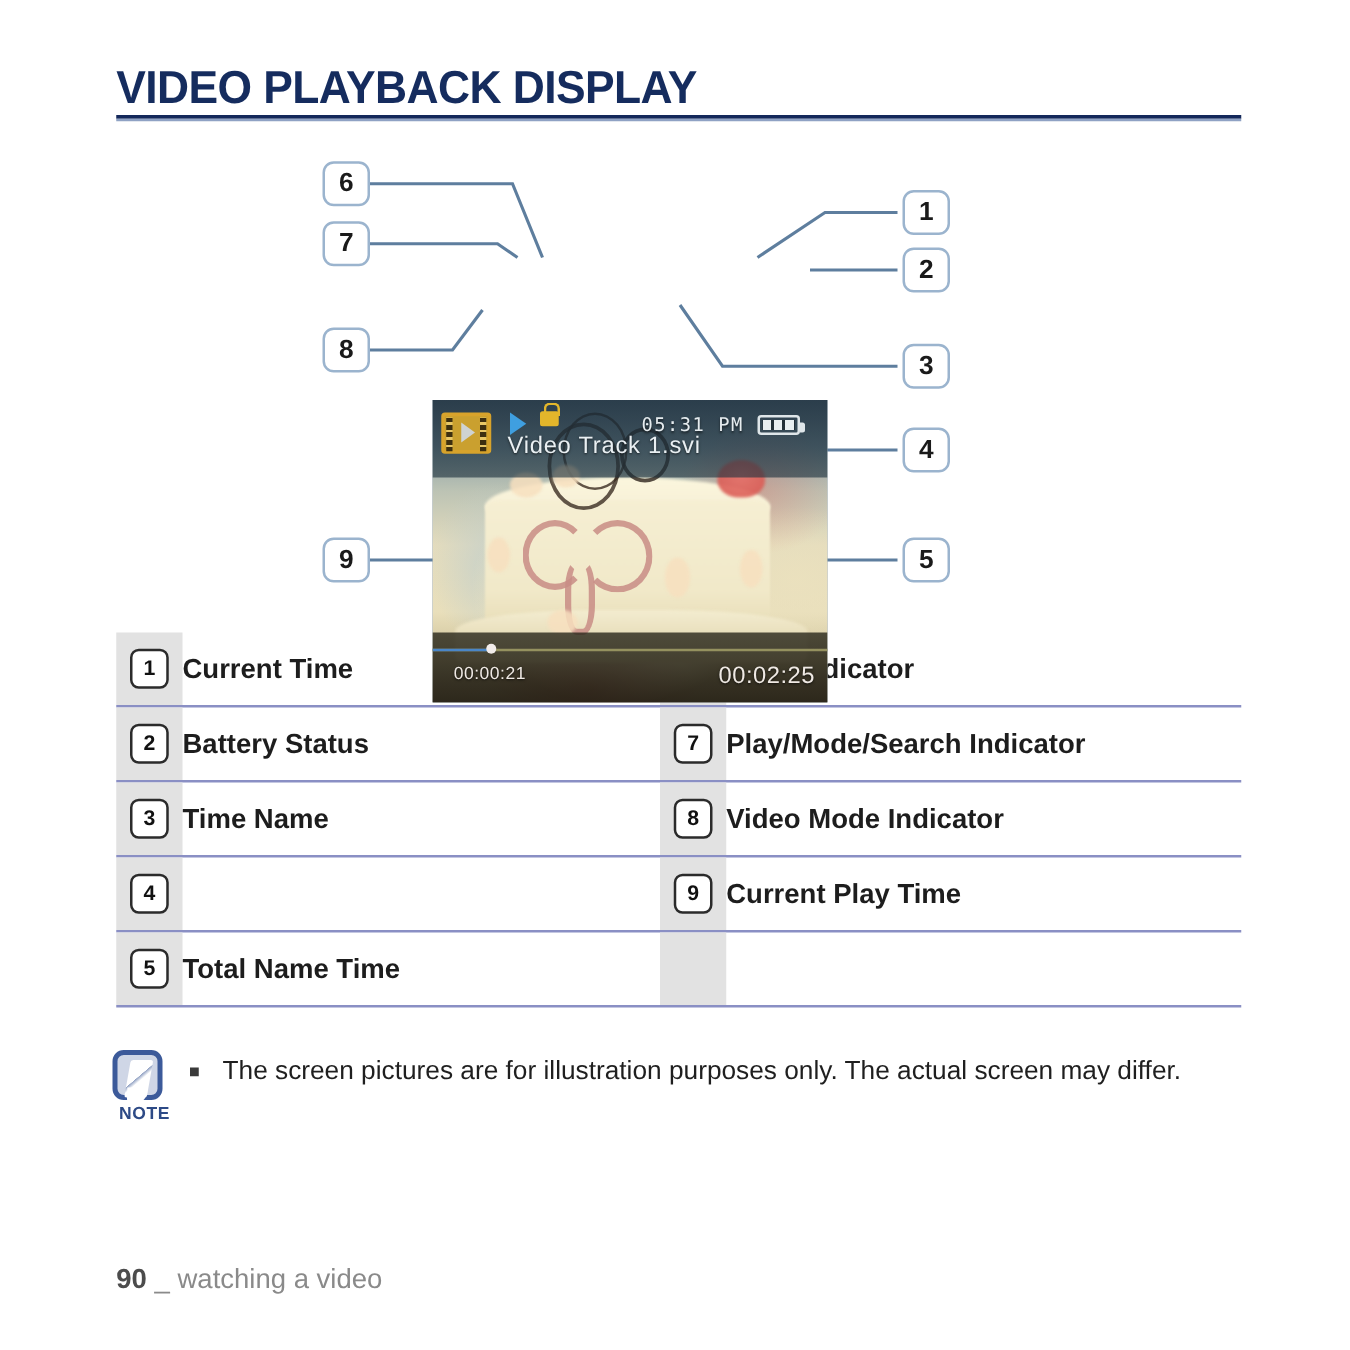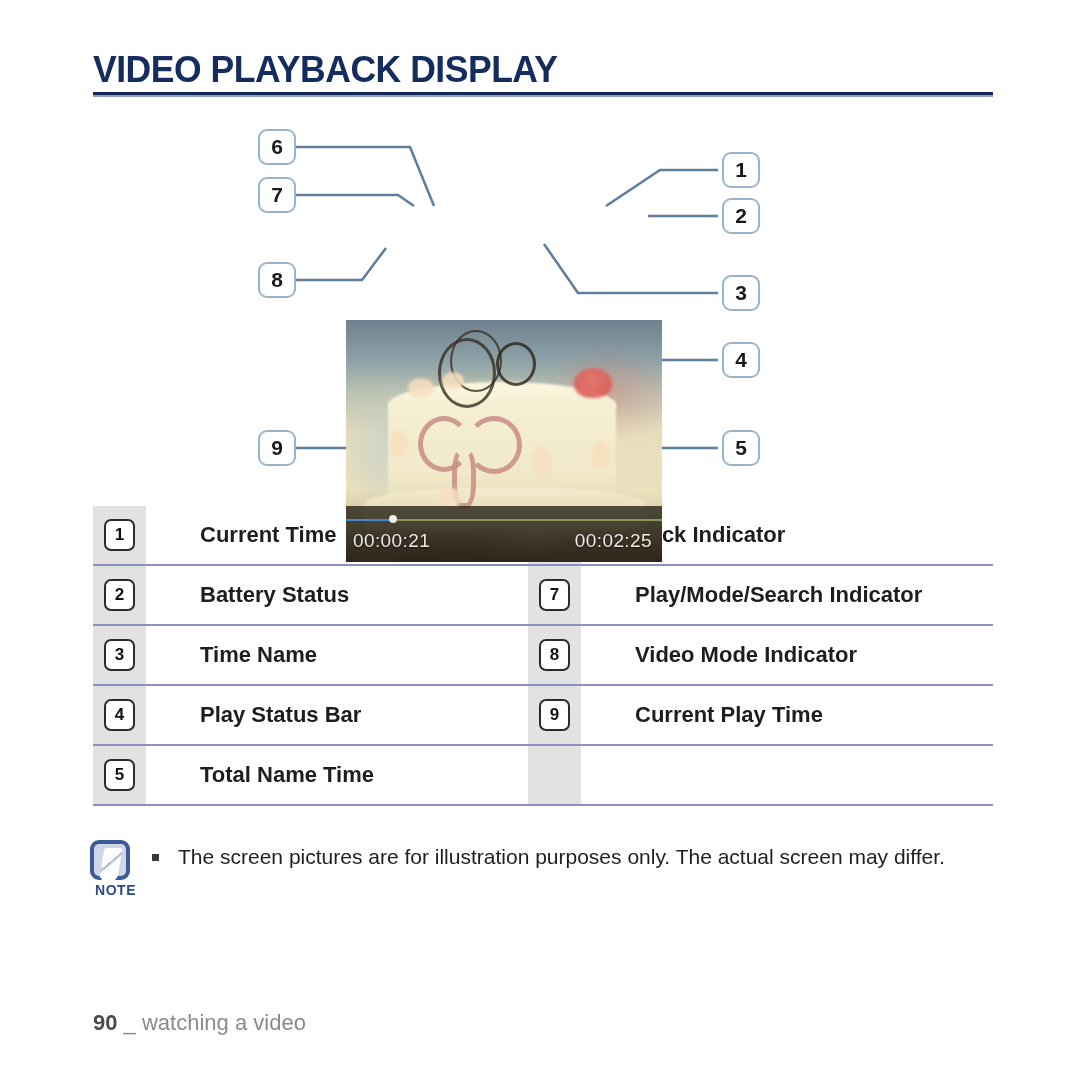--- a/index.html
+++ b/index.html
@@ -168,22 +168,22 @@
   }
   #progress-fill{
     position:absolute; left:0; top:13px; width:15%; height:2px;
     background:#4a86c8;
   }
   #progress-knob{
     position:absolute; left:15%; top:9px; width:8px; height:8px;
     border-radius:50%; background:#f2ecea; margin-left:-4px;
   }
   #time-current{
-    position:absolute; left:7px; top:24px;
-    font-size:19px; color:#efe9e4; letter-spacing:.4px;
+    position:absolute; left:17px; top:24px;
+    font-size:14px; color:#efe9e4; letter-spacing:.4px;
     text-shadow:0 1px 2px rgba(0,0,0,.7);
   }
   #time-total{
     position:absolute; right:10px; top:24px;
     font-size:19px; color:#efe9e4; letter-spacing:.4px;
     text-shadow:0 1px 2px rgba(0,0,0,.7);
   }
 
   
   #legend{
@@ -202,23 +202,22 @@
     display:flex; align-items:center; justify-content:center;
     flex:0 0 53px;
   }
   .numbox{
     width:31px; height:32px; border:2px solid #2b2b2b; border-radius:7px;
     background:#ffffff; display:flex; align-items:center; justify-content:center;
     font-size:17px; font-weight:bold; color:#111;
   }
   .numbox.empty{ border:none; background:transparent; }
   .legend-label{
-    padding-left:23px; font-size:22px; font-weight:bold; color:#1d1d1d;
+    font-size:22px; font-weight:bold; color:#1d1d1d;
     white-space:nowrap;
-    margin-left:31px;
   }
   .col-left{ width:435px; flex:0 0 435px; }
   .col-right{ width:465px; flex:0 0 465px; }
 
   
   #note{
     position:absolute; left:90px; top:840px; width:910px; height:62px;
   }
   #note-icon{
     position:absolute; left:0; top:0; width:40px; height:40px;
@@ -301,20 +300,32 @@
       <div class="swirl" style="left:120px;top:96px;width:56px;height:58px;border-left-color:transparent;"></div>
       <div class="swirl" style="left:106px;top:128px;width:24px;height:60px;border-top-color:transparent;border-radius:40%;"></div>
       <div class="blob" style="left:62px;top:58px;width:26px;height:20px;"></div>
       <div class="blob" style="left:96px;top:52px;width:22px;height:18px;"></div>
       <div class="blob" style="left:44px;top:110px;width:18px;height:28px;"></div>
       <div class="blob" style="left:186px;top:126px;width:20px;height:32px;"></div>
       <div class="blob" style="left:246px;top:120px;width:18px;height:30px;"></div>
       <div class="blob" style="left:92px;top:168px;width:24px;height:20px;"></div>
     </div>
 
+    <div id="osd-top">
+      <div id="film-icon">
+        <div id="film-play"></div>
+      </div>
+      <div id="play-arrow"></div>
+      <div id="lock-icon"></div>
+      <div id="osd-time">05:31 PM</div>
+      <div id="battery">
+        <div id="battery-fill"></div>
+      </div>
+      <div id="file-name">Video Track 1.svi</div>
+    </div>
 
     <div id="osd-bottom">
       <div id="progress-track"></div>
       <div id="progress-fill" style="width: 15%;"></div>
       <div id="progress-knob" style="left: 15%;"></div>
       <div id="time-current">00:00:21</div>
       <div id="time-total">00:02:25</div>
     </div>
   </div>
 
@@ -374,21 +385,20 @@
       </div>
       <div class="legend-label">Video Mode Indicator</div>
     </div>
   </div>
 
   <div class="legend-row">
     <div class="legend-cellgroup col-left">
       <div class="numcol">
         <div class="numbox">4</div>
       </div>
-      <div class="legend-label">Play Status Bar</div>
     </div>
     <div class="legend-cellgroup col-right">
       <div class="numcol">
         <div class="numbox">9</div>
       </div>
       <div class="legend-label">Current Play Time</div>
     </div>
   </div>
 
   <div class="legend-row">

